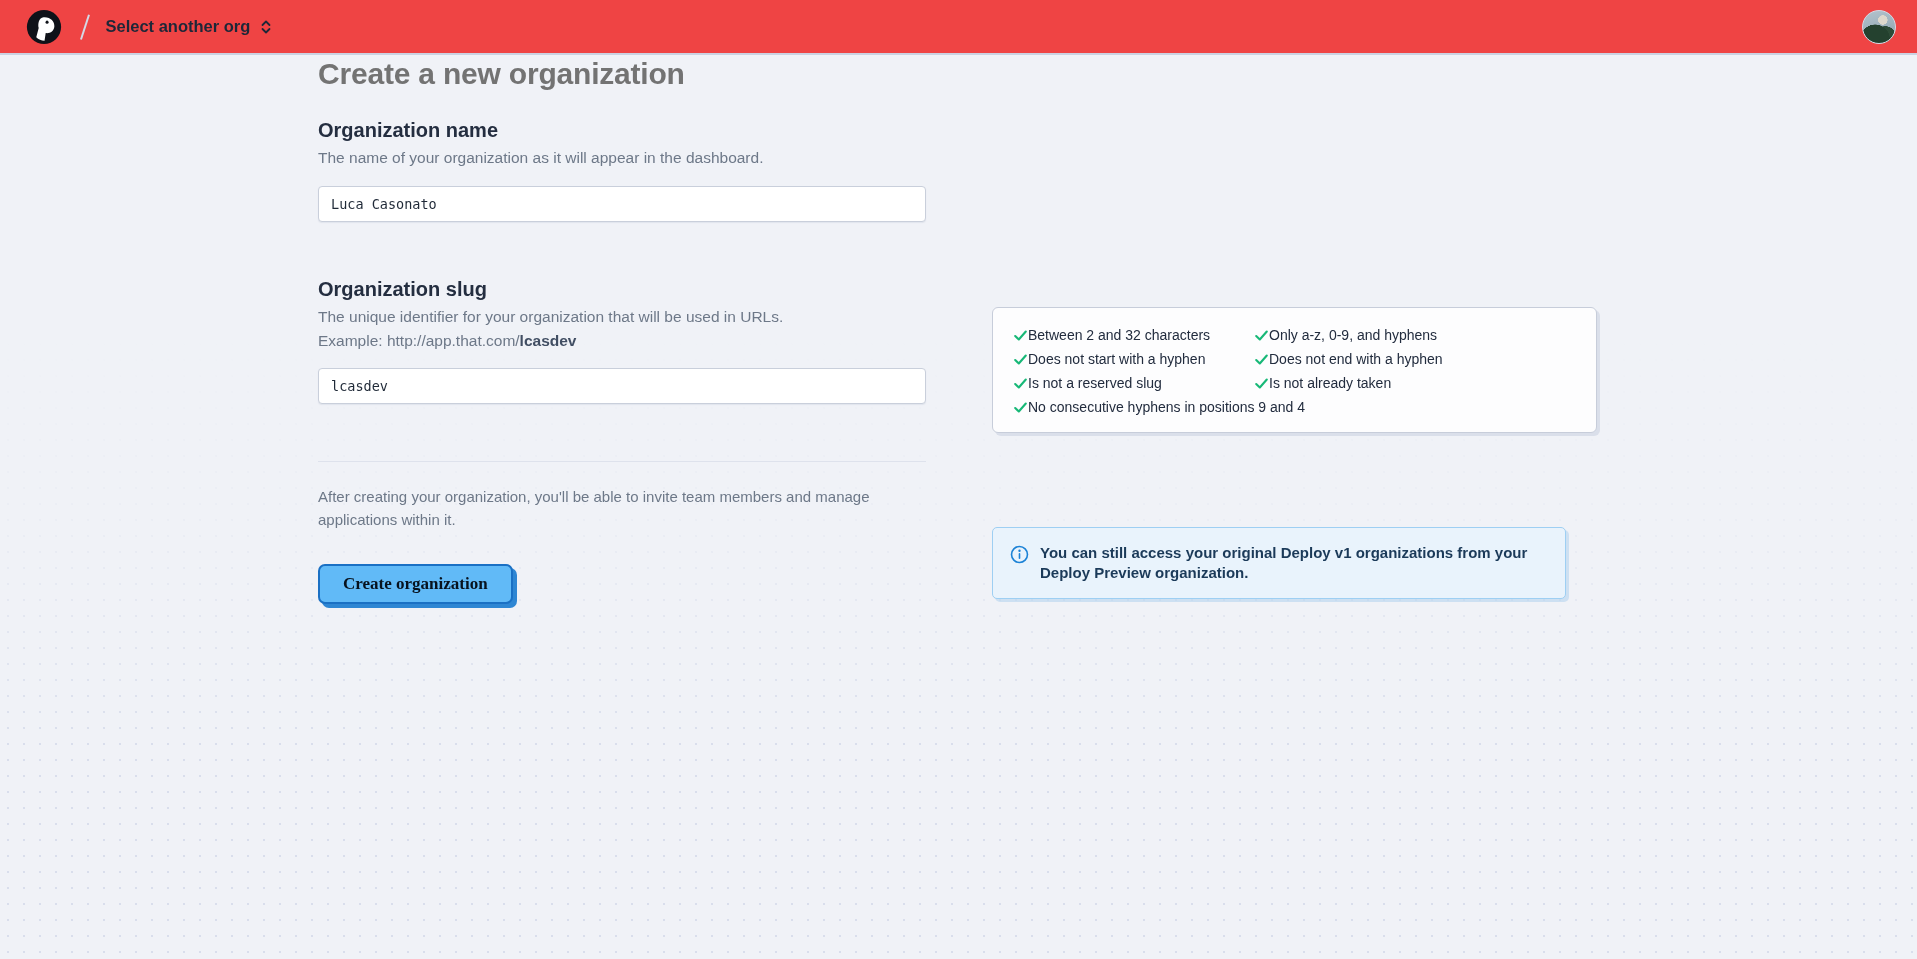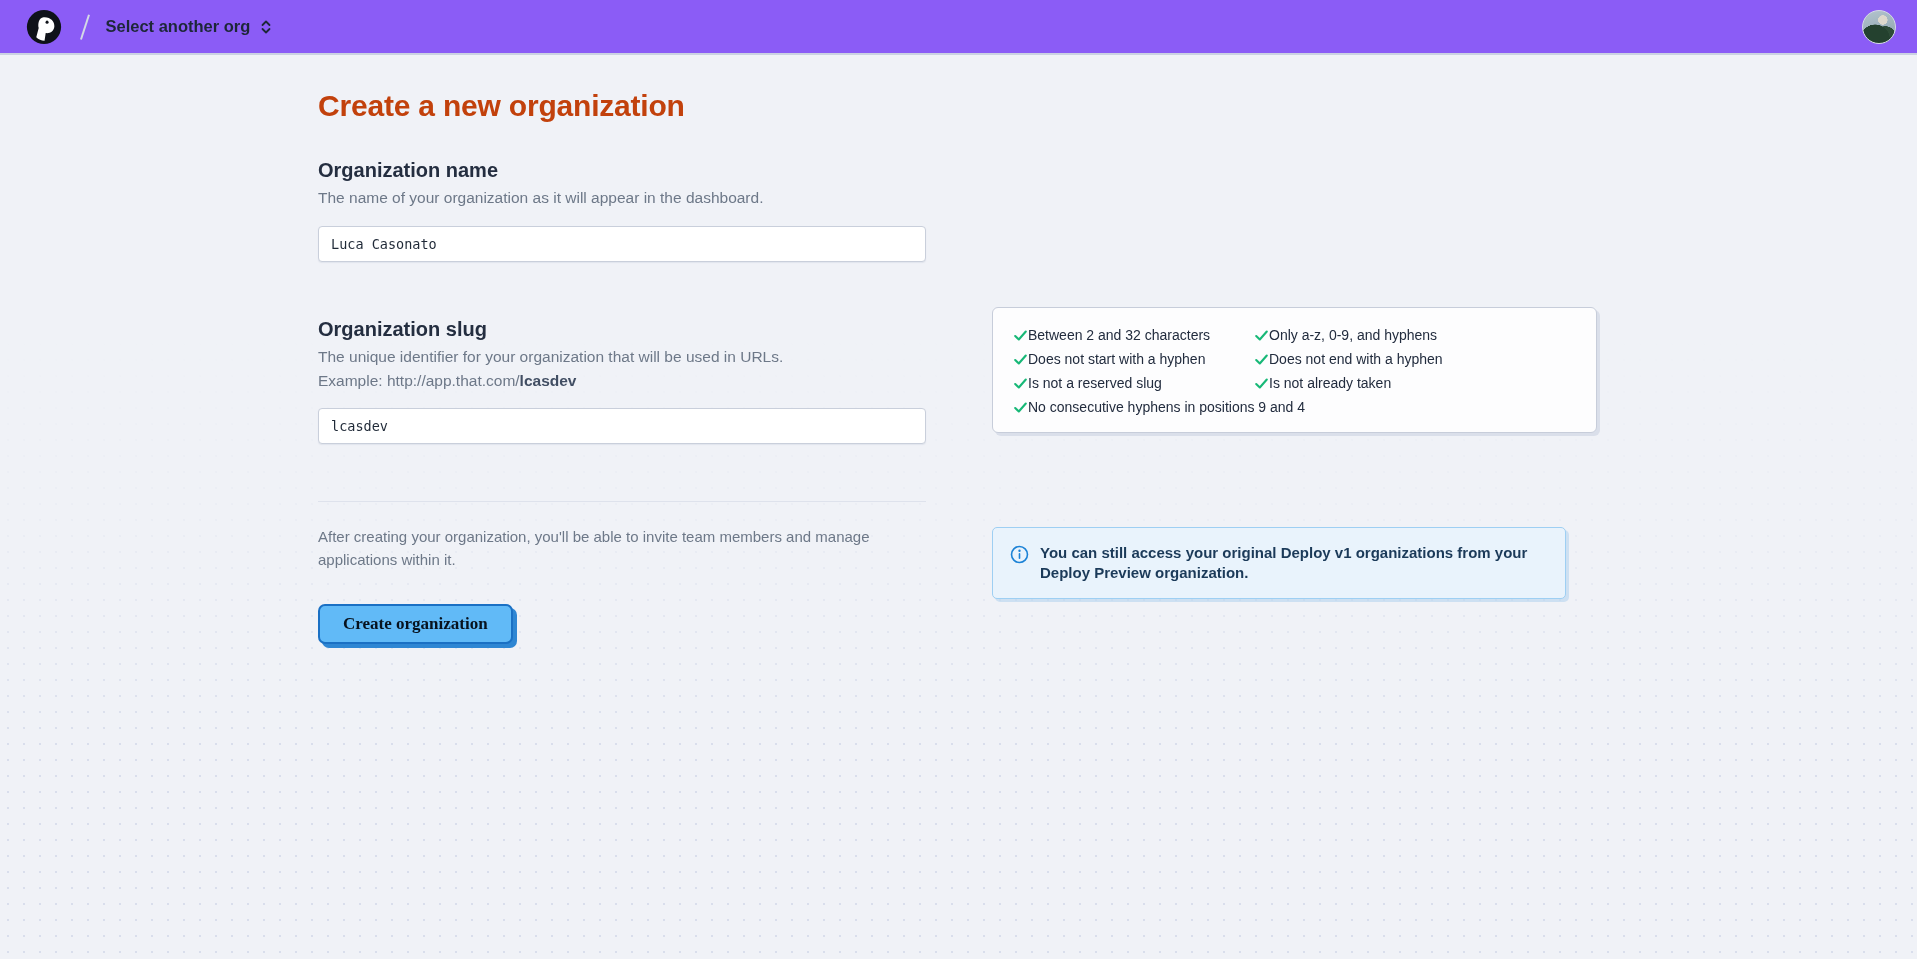--- a/index.html
+++ b/index.html
@@ -11,21 +11,21 @@
     background-image:
       linear-gradient(180deg, #f0f2f7 0%, #f0f2f7 34%, rgba(240,242,247,0.75) 55%, rgba(240,242,247,0) 78%),
       radial-gradient(circle, #d9deec 1.2px, rgba(217,222,236,0) 1.3px);
     background-size: auto, 16px 16px;
     position: relative;
   }
 
   
   .topbar {
     position: absolute; top: 0; left: 0; right: 0; height: 55px;
-    background: #8b5cf6;
+    background: #ef4444;
     border-bottom: 2px solid #cbd2e2;
     display: flex; align-items: center;
     padding: 0 21px 0 26px;
     z-index: 5;
   }
   .logo-btn { width: 36px; height: 36px; display: block; cursor: pointer; background: none; border: none; padding: 0; }
   .crumb-slash {
     width: 1.5px; height: 26px; background: #d4d9e6;
     transform: rotate(18deg); margin: 0 20px 0 22px;
   }
@@ -43,22 +43,22 @@
       radial-gradient(circle at 62% 28%, #ded8cc 0 15%, rgba(0,0,0,0) 16%),
       radial-gradient(circle at 38% 88%, #24412f 0 42%, rgba(0,0,0,0) 43%),
       radial-gradient(circle at 70% 80%, #2d4b37 0 30%, rgba(0,0,0,0) 31%),
       linear-gradient(165deg, #b3c3cd 0%, #a0b3be 45%, #8d9ea7 100%);
   }
 
   
   .main { position: absolute; top: 57px; left: 0; right: 0; bottom: 0; }
   .left-col { position: absolute; left: 318px; top: 0; width: 608px; }
 
-  h1.page-title { margin-top: 32px; font-size: 30px; font-weight: bold; color: #c2410c; letter-spacing: -0.2px; }
-  h2.field-label { margin-top: 36px; font-size: 20px; font-weight: bold; color: #242e40; }
+  h1.page-title { font-size: 30px; font-weight: bold; color: #737373; letter-spacing: -0.2px; }
+  h2.field-label { margin-top: 28px; font-size: 20px; font-weight: bold; color: #242e40; }
   h2.field-label.slug { margin-top: 56px; }
   p.field-desc { margin-top: 4px; font-size: 15.5px; line-height: 23px; color: #6d7888; }
   p.field-example { margin-top: 1px; font-size: 15.5px; line-height: 23px; color: #6d7888; }
   p.field-example .example-slug { font-weight: bold; color: #414e63; }
 
   input.text-input {
     margin-top: 17px; width: 608px; height: 36px;
     background: #ffffff; border: 1px solid #c9cfdb; border-radius: 4px;
     padding: 0 12px;
     font-family: "DejaVu Sans Mono", monospace;

